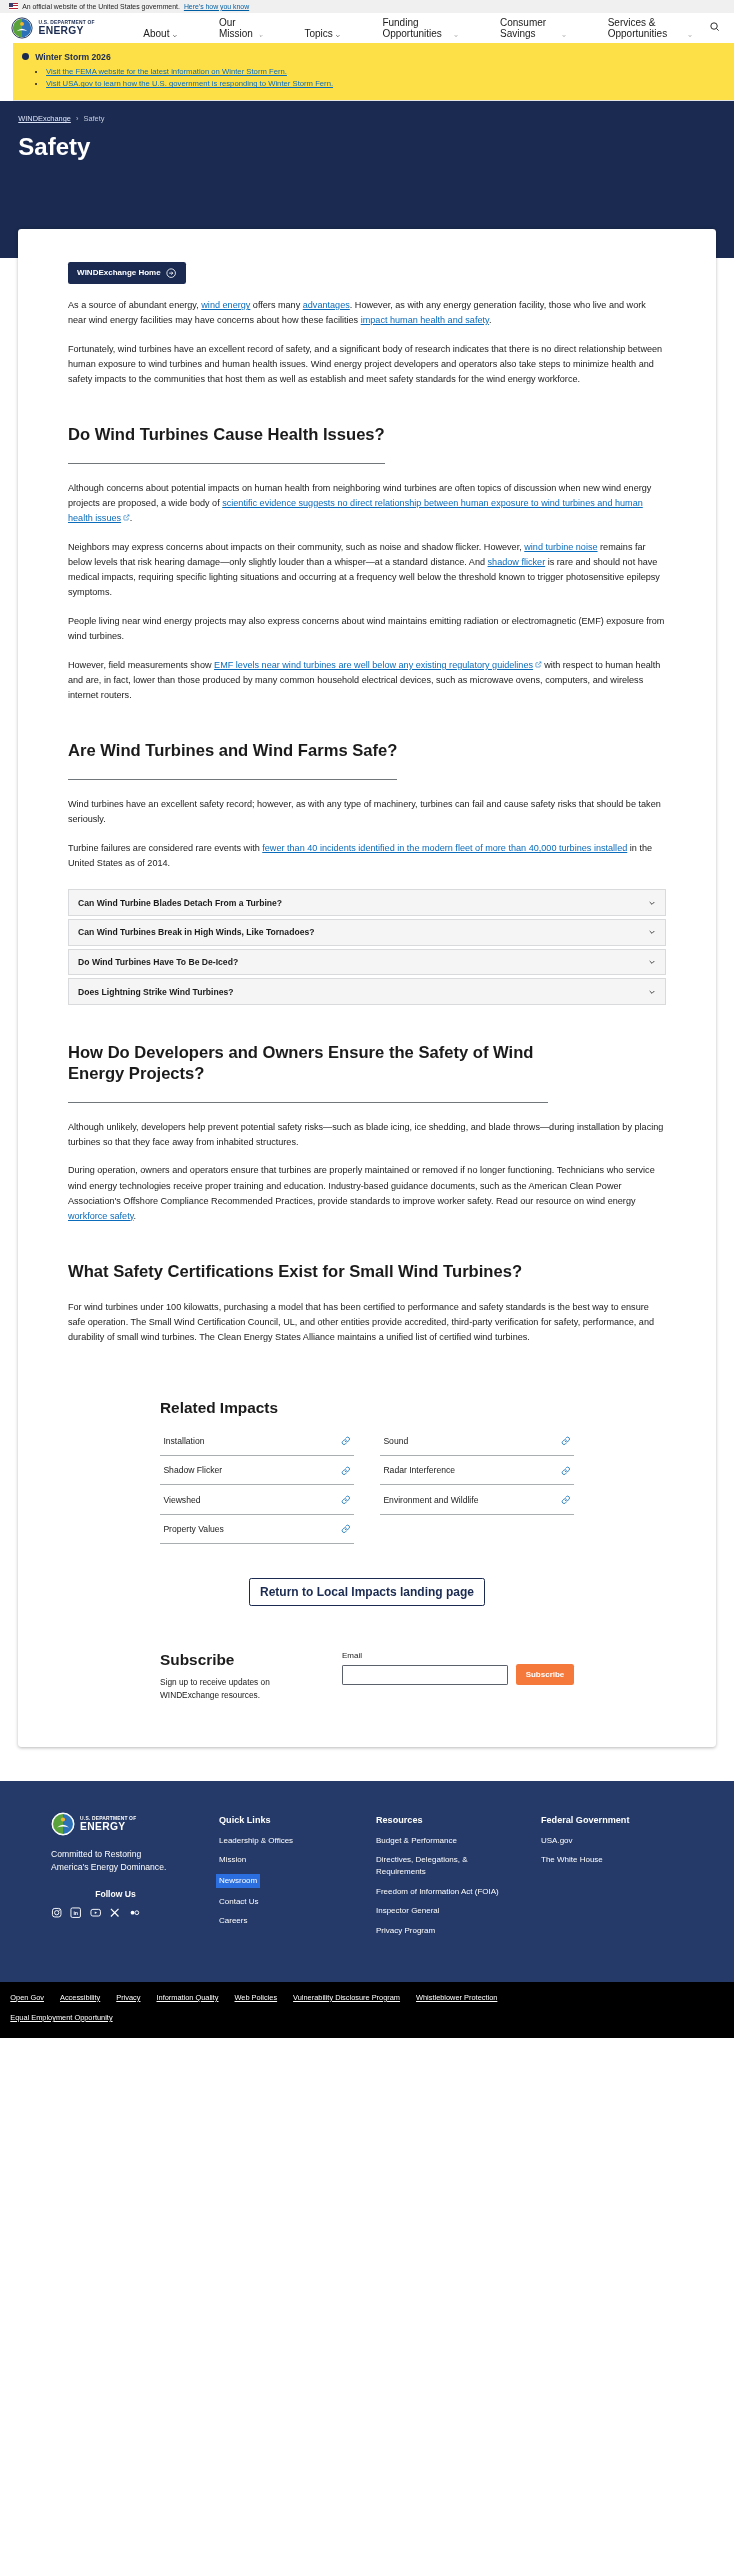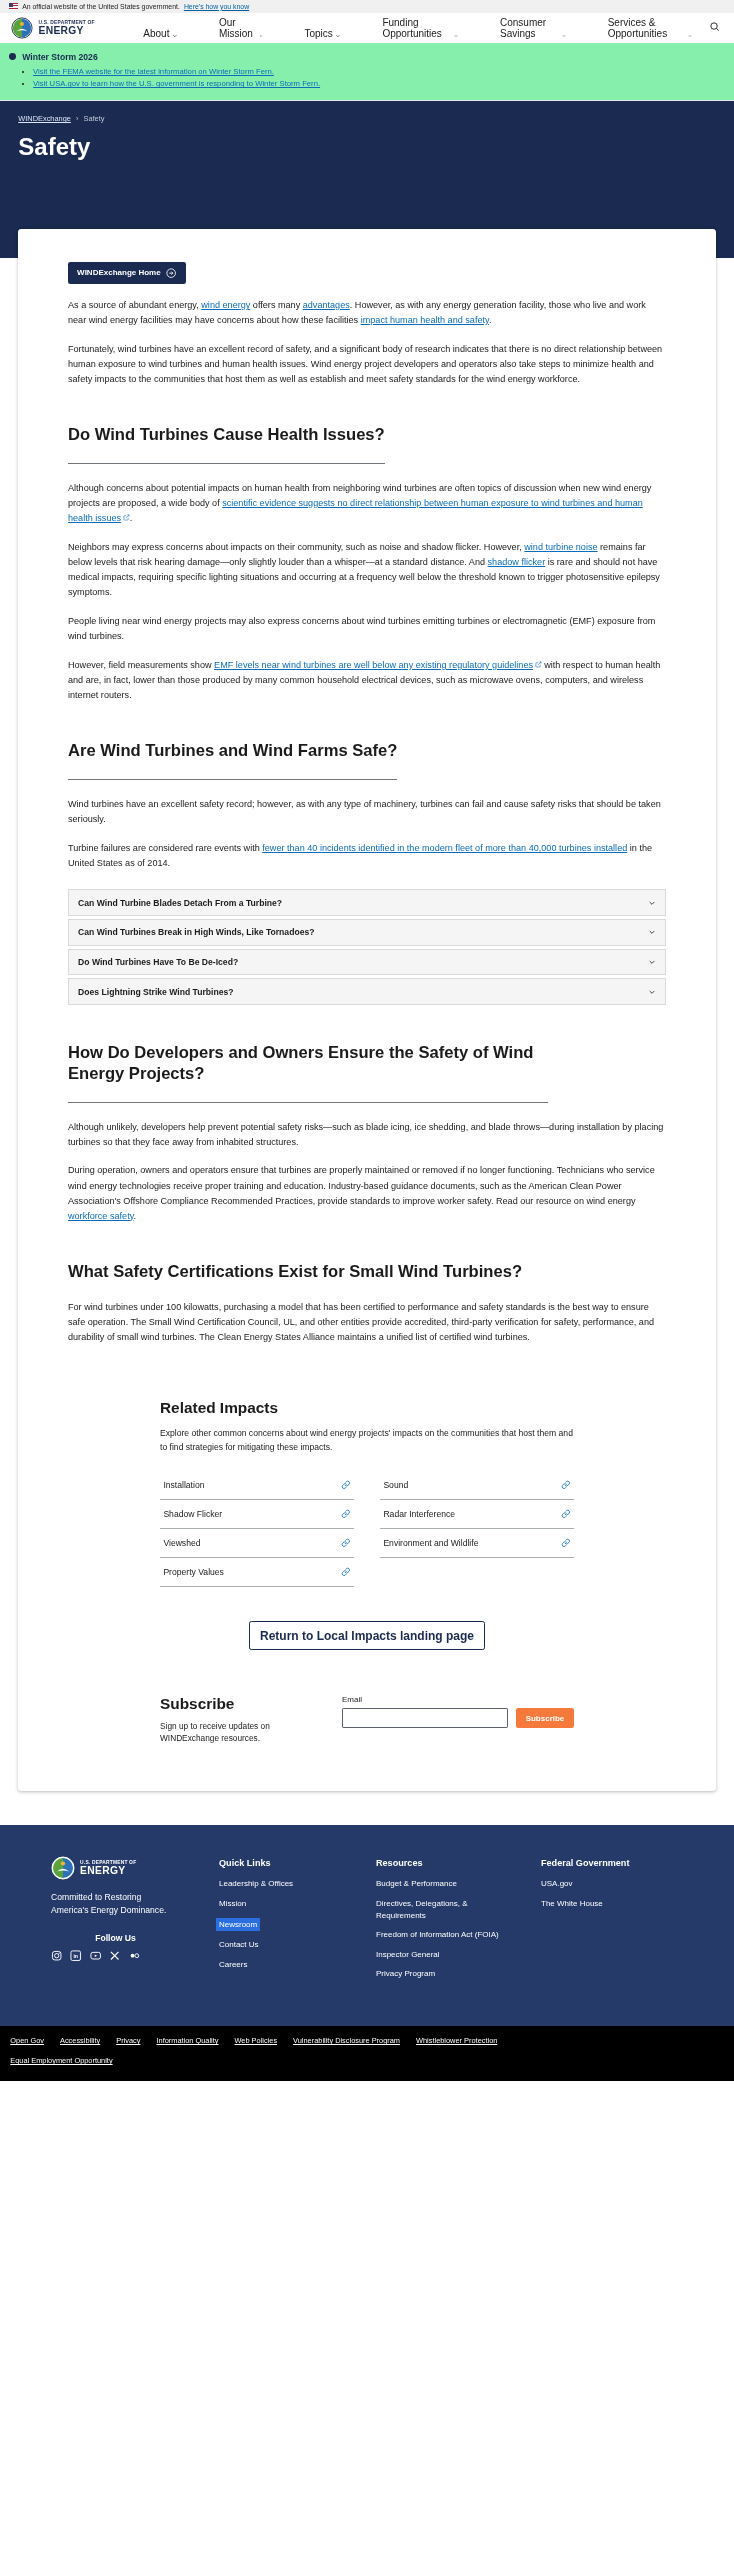--- a/index.html
+++ b/index.html
@@ -35,21 +35,21 @@
   .logo-text { display: flex; flex-direction: column; line-height: 1.08; }
   .dept-small { font-size: 4.9px; font-weight: bold; letter-spacing: 0.2px; color: #1a2a50; }
   .dept-big { font-size: 10.3px; font-weight: bold; color: #1a2a50; letter-spacing: 0.3px; }
   .main-nav { display: flex; gap: 12.6px; flex: 1; margin-left: 4.6px; }
   .nav-item { font-size: 10px; color: #1b1b1b; display: flex; align-items: flex-end; gap: 2.3px; text-decoration: none; font-weight: 500; margin-left: 29px; }
   .caret { width: 5.7px; height: 5.7px; color: #1b1b1b; }
   .search-btn { background: none; border: none; cursor: pointer; padding: 2.3px; }
   .search-btn svg { width: 11px; height: 11px; }
 
   
-  .alert { background: #86efac; padding: 9.1px 9.1px 8px; border-bottom: 0.6px solid #e4e5e6; }
+  .alert { background: #fde047; padding: 9.1px 9.1px 8px; border-bottom: 0.6px solid #e4e5e6; margin-left: 13px; }
   .alert-title-row { display: flex; align-items: center; gap: 6.3px; }
   .alert-dot { width: 6.9px; height: 6.9px; border-radius: 50%; background: #1a2a50; }
   .alert-title { font-weight: bold; font-size: 8.6px; color: #1a2a50; }
   .alert-list { margin: 5.1px 0 0 24px; padding: 0; }
   .alert-list li { font-size: 7.7px; margin-bottom: 3.4px; }
   .alert-list a { color: #0b6cbc; text-decoration: underline; }
 
   
   .hero { background: #1a2a50; padding: 13.7px 18.3px 97px; color: #fff; }
   .breadcrumb { font-size: 7.4px; color: #c3cadd; display: flex; gap: 5.1px; align-items: center; }
@@ -227,21 +227,21 @@
   <p class="body-text">As a source of abundant energy, <a class="inline-link">wind energy</a> offers many <a class="inline-link">advantages</a>. However, as with any energy generation facility, those who live and work near wind energy facilities may have concerns about how these facilities <a class="inline-link">impact human health and safety</a>.</p>
   <p class="body-text">Fortunately, wind turbines have an excellent record of safety, and a significant body of research indicates that there is no direct relationship between human exposure to wind turbines and human health issues. Wind energy project developers and operators also take steps to minimize health and safety impacts to the communities that host them as well as establish and meet safety standards for the wind energy workforce.</p>
 
   <h2 class="section-heading">Do Wind Turbines Cause Health Issues?</h2>
   <p class="body-text">Although concerns about potential impacts on human health from neighboring wind turbines are often topics of discussion when new wind energy projects are proposed, a wide body of <a class="inline-link">scientific evidence suggests no direct relationship between human exposure to wind turbines and human health issues<svg class="ext-icon" viewBox="0 0 24 24" aria-hidden="true">
           <path d="M18 13v6a2 2 0 0 1-2 2H5a2 2 0 0 1-2-2V8a2 2 0 0 1 2-2h6" fill="none" stroke="currentColor" stroke-width="2"></path>
           <polyline points="15 3 21 3 21 9" fill="none" stroke="currentColor" stroke-width="2"></polyline>
           <line x1="10" y1="14" x2="21" y2="3" stroke="currentColor" stroke-width="2"></line>
         </svg></a>.</p>
   <p class="body-text">Neighbors may express concerns about impacts on their community, such as noise and shadow flicker. However, <a class="inline-link">wind turbine noise</a> remains far below levels that risk hearing damage—only slightly louder than a whisper—at a standard distance. And <a class="inline-link">shadow flicker</a> is rare and should not have medical impacts, requiring specific lighting situations and occurring at a frequency well below the threshold known to trigger photosensitive epilepsy symptoms.</p>
-  <p class="body-text">People living near wind energy projects may also express concerns about wind turbines emitting turbines or electromagnetic (EMF) exposure from wind turbines.</p>
+  <p class="body-text">People living near wind energy projects may also express concerns about wind maintains emitting radiation or electromagnetic (EMF) exposure from wind turbines.</p>
   <p class="body-text">However, field measurements show <a class="inline-link">EMF levels near wind turbines are well below any existing regulatory guidelines<svg class="ext-icon" viewBox="0 0 24 24" aria-hidden="true">
           <path d="M18 13v6a2 2 0 0 1-2 2H5a2 2 0 0 1-2-2V8a2 2 0 0 1 2-2h6" fill="none" stroke="currentColor" stroke-width="2"></path>
           <polyline points="15 3 21 3 21 9" fill="none" stroke="currentColor" stroke-width="2"></polyline>
           <line x1="10" y1="14" x2="21" y2="3" stroke="currentColor" stroke-width="2"></line>
         </svg></a> with respect to human health and are, in fact, lower than those produced by many common household electrical devices, such as microwave ovens, computers, and wireless internet routers.</p>
 
   <h2 class="section-heading">Are Wind Turbines and Wind Farms Safe?</h2>
   <p class="body-text">Wind turbines have an excellent safety record; however, as with any type of machinery, turbines can fail and cause safety risks that should be taken seriously.</p>
   <p class="body-text">Turbine failures are considered rare events with <a class="inline-link">fewer than 40 incidents identified in the modern fleet of more than 40,000 turbines installed</a> in the United States as of 2014.</p>
 
@@ -275,21 +275,20 @@
   <h2 class="section-heading">How Do Developers and Owners Ensure the Safety of Wind Energy Projects?</h2>
   <p class="body-text">Although unlikely, developers help prevent potential safety risks—such as blade icing, ice shedding, and blade throws—during installation by placing turbines so that they face away from inhabited structures.</p>
   <p class="body-text">During operation, owners and operators ensure that turbines are properly maintained or removed if no longer functioning. Technicians who service wind energy technologies receive proper training and education. Industry-based guidance documents, such as the American Clean Power Association's Offshore Compliance Recommended Practices, provide standards to improve worker safety. Read our resource on wind energy <a class="inline-link">workforce safety</a>.</p>
 
   <h2 class="section-heading no-line">What Safety Certifications Exist for Small Wind Turbines?</h2>
   <p class="body-text">For wind turbines under 100 kilowatts, purchasing a model that has been certified to performance and safety standards is the best way to ensure safe operation. The Small Wind Certification Council, UL, and other entities provide accredited, third-party verification for safety, performance, and durability of small wind turbines. The Clean Energy States Alliance maintains a unified list of certified wind turbines.</p>
 
   
   <section class="related">
     <h2 class="related-heading">Related Impacts</h2>
-    <p class="related-desc">Explore other common concerns about wind energy projects' impacts on the communities that host them and to find strategies for mitigating these impacts.</p>
     <div class="impact-grid">
       <div class="impact-col">
         <a class="impact-item">
           <span class="impact-label">Installation</span>
           <svg class="link-icon" viewBox="0 0 24 24" fill="none" stroke="currentColor" stroke-width="2" stroke-linecap="round">
               <path d="M10.5 13.5a4.7 4.7 0 0 0 6.6 0l3-3a4.7 4.7 0 0 0-6.6-6.6l-1.7 1.7"></path>
               <path d="M13.5 10.5a4.7 4.7 0 0 0-6.6 0l-3 3a4.7 4.7 0 0 0 6.6 6.6l1.7-1.7"></path>
             </svg>
         </a>
         <a class="impact-item">

